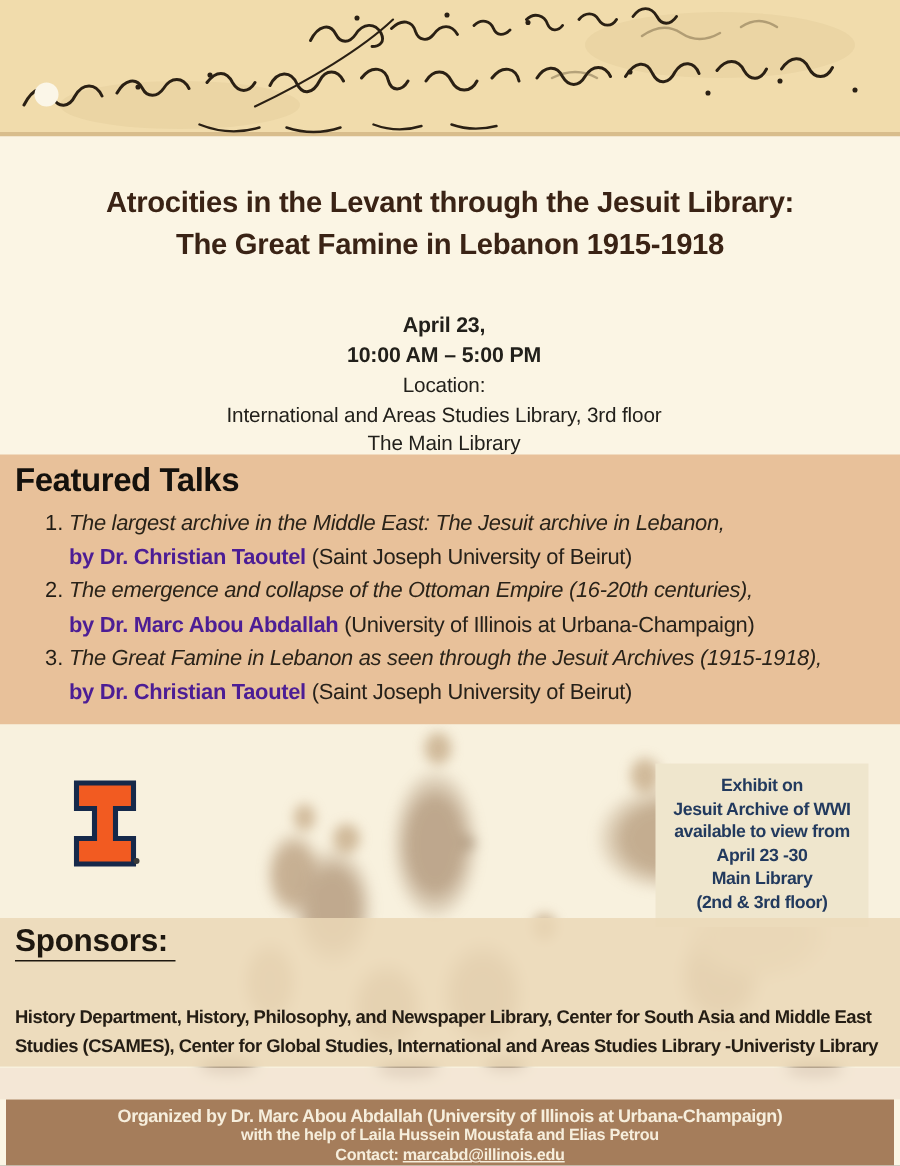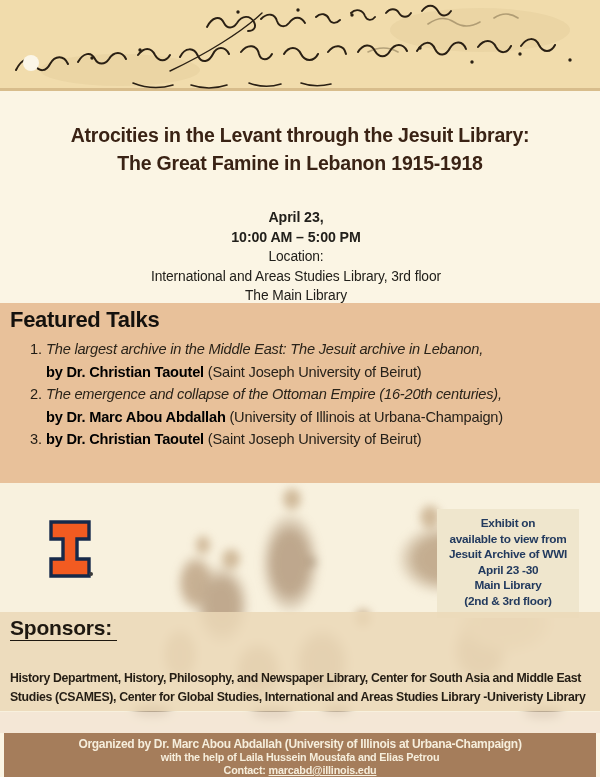--- a/index.html
+++ b/index.html
@@ -29,21 +29,21 @@
   .featured {
     position:absolute; top:303px; left:0; width:600px; height:180px;
     background:#E8C19A; padding:4px 0 0 10px;
   }
   .featured-heading { font-size:22px; font-weight:bold; color:#14110D; letter-spacing:-0.3px; }
   .talk-list { margin-top:5px; margin-left:20px; }
   .talk { position:relative; padding-left:16px; line-height:22.5px; white-space:nowrap; }
   .talk-num { position:absolute; left:0; top:0; font-size:14.6px; color:#211C15; }
   .talk-title { font-style:italic; font-size:14.6px; color:#2A2319; letter-spacing:-0.2px; }
   .talk-byline { font-size:14.6px; letter-spacing:-0.2px; }
-  .talk-speaker { font-weight:bold; color:#000000; }
+  .talk-speaker { font-weight:bold; color:#4c1d95; }
   .talk-affiliation { color:#26211A; }
 
   
   .photo-section { position:absolute; top:483px; left:0; width:600px; height:250px; background:#F8F1DE; overflow:hidden; }
   .photo-blobs {
     position:absolute; top:0; left:0; width:600px; height:250px;
     filter:blur(4px); opacity:.55;
     background:
       radial-gradient(ellipse 11px 13px at 292px 16px, #B08D63 60%, transparent 100%),
       radial-gradient(ellipse 30px 52px at 290px 80px, #8F6C4B 55%, transparent 100%),
@@ -161,41 +161,42 @@
         <div class="talk-title">The largest archive in the Middle East: The Jesuit archive in Lebanon,</div>
         <div class="talk-byline"><span class="talk-speaker">by Dr. Christian Taoutel</span><span class="talk-affiliation"> (Saint Joseph University of Beirut)</span></div>
       </div>
       <div class="talk">
         <span class="talk-num">2.</span>
         <div class="talk-title">The emergence and collapse of the Ottoman Empire (16-20th centuries),</div>
         <div class="talk-byline"><span class="talk-speaker">by Dr. Marc Abou Abdallah</span><span class="talk-affiliation"> (University of Illinois at Urbana-Champaign)</span></div>
       </div>
       <div class="talk">
         <span class="talk-num">3.</span>
+        <div class="talk-title">The Great Famine in Lebanon as seen through the Jesuit Archives (1915-1918),</div>
         <div class="talk-byline"><span class="talk-speaker">by Dr. Christian Taoutel</span><span class="talk-affiliation"> (Saint Joseph University of Beirut)</span></div>
       </div>
     </div>
   </div>
 
   <div class="photo-section">
     <div class="photo-blobs"></div>
     <div class="photo-lightband"></div>
   </div>
 
   <div class="block-i">
     <svg width="46" height="62" viewBox="0 0 46 62">
       <polygon points="4,4 42,4 42,21 30,21 30,41 42,41 42,58 4,58 4,41 16,41 16,21 4,21" fill="#F25B21" stroke="#16294A" stroke-width="3.4" stroke-linejoin="miter"></polygon>
     </svg>
   </div>
   <div class="block-i-tm"></div>
 
   <div class="exhibit-box">
     <div class="exhibit-line">Exhibit on</div>
+    <div class="exhibit-line">Jesuit Archive of WWI</div>
     <div class="exhibit-line">available to view from</div>
-    <div class="exhibit-line">Jesuit Archive of WWI</div>
     <div class="exhibit-line">April 23 -30</div>
     <div class="exhibit-line">Main Library</div>
     <div class="exhibit-line">(2nd &amp; 3rd floor)</div>
   </div>
 
   <div class="sponsors">
     <span class="sponsors-heading">Sponsors: </span>
     <div class="sponsors-body">
       <div class="sponsors-line">History Department, History, Philosophy, and Newspaper Library, Center for South Asia and Middle East</div>
       <div class="sponsors-line">Studies (CSAMES), Center for Global Studies, International and Areas Studies Library -Univeristy Library</div>

